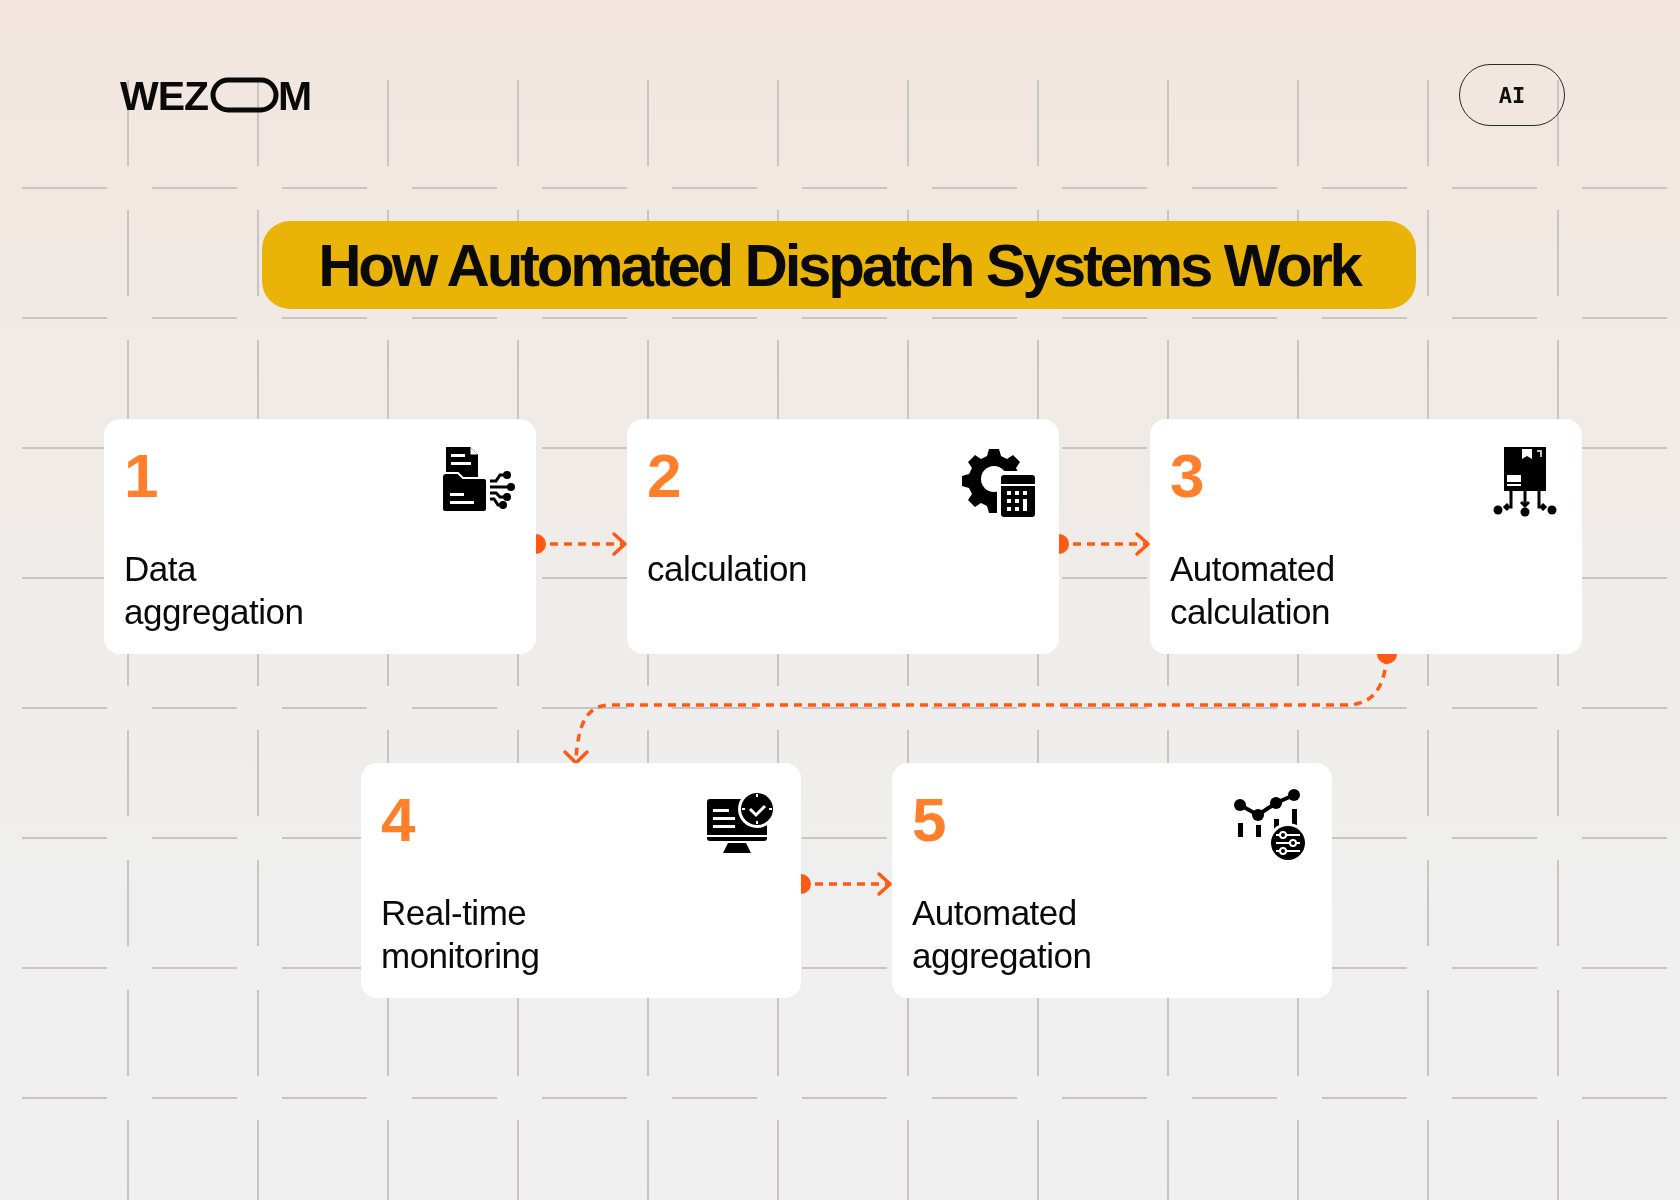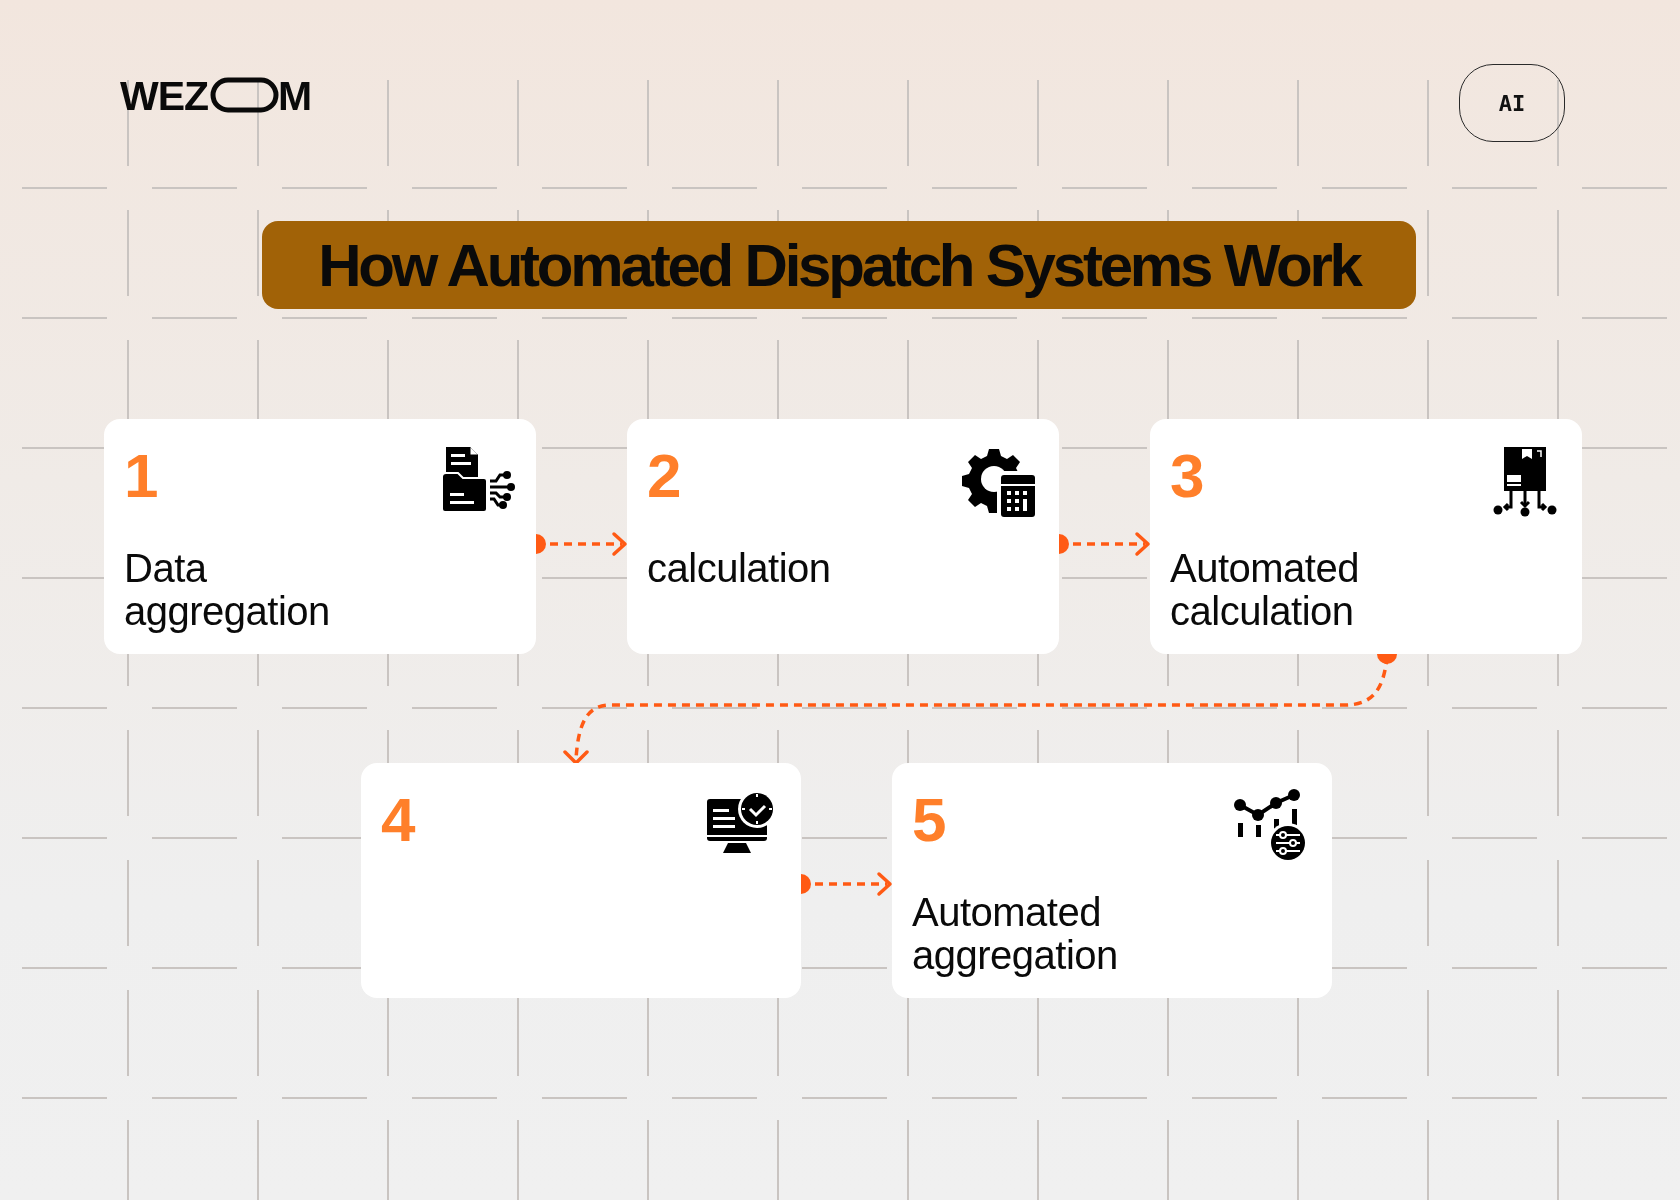--- a/index.html
+++ b/index.html
@@ -4,44 +4,44 @@
 <style>
   html, body { margin:0; padding:0; }
   body {
     width:1680px; height:1200px; position:relative; overflow:hidden;
     font-family: "Liberation Sans", "DejaVu Sans", sans-serif;
     background: linear-gradient(180deg, #f2e6de 0%, #f0ebe7 40%, #efefef 75%, #f0f0f0 100%);
   }
   #grid { position:absolute; left:0; top:0; width:1680px; height:1200px; pointer-events:none; }
   .logo { position:absolute; left:120px; top:74px; height:42px; }
   .ai-pill {
-    position:absolute; left:1459px; top:64px; width:106px; height:78px;
+    position:absolute; left:1459px; top:64px; width:106px; height:62px;
     border:1.5px solid #2a2a2a; border-radius:34px; box-sizing:border-box;
     display:flex; align-items:center; justify-content:center;
     font-family:"DejaVu Sans Mono", "Liberation Mono", monospace; font-weight:bold; font-size:22px; color:#111;
   }
   .title-banner {
     position:absolute; left:262px; top:221px; width:1154px; height:88px;
-    background:#a16207; border-radius:16px;
+    background:#eab308; border-radius:28px;
     display:flex; align-items:center; justify-content:center;
   }
   .title-banner span {
     font-family:"Liberation Sans", sans-serif; font-weight:bold; font-size:60px;
     letter-spacing:-3.2px; color:#0a0a0a; white-space:nowrap;
   }
   .card {
     position:absolute; width:432px; height:235px; background:#ffffff;
     border-radius:16px; box-sizing:border-box;
   }
   .card .num {
     position:absolute; left:20px; top:26px; font-size:62px; font-weight:bold;
     color:#ff7f2a; font-family:"Liberation Sans", sans-serif; line-height:1;
   }
   .card .label {
-    position:absolute; left:20px; top:128px; font-size:40px; line-height:43px;
+    position:absolute; left:20px; top:128px; font-size:35px; line-height:43px;
     color:#0a0a0a; font-family:"Liberation Sans", sans-serif; letter-spacing:-0.5px;
   }
   .card .icon { position:absolute; right:20px; top:22px; width:80px; height:80px; }
   #connectors { position:absolute; left:0; top:0; width:1680px; height:1200px; pointer-events:none; }
 </style>
 </head>
 <body>
 
 <svg id="grid" xmlns="http://www.w3.org/2000/svg">
     <line x1="22" y1="188" x2="107" y2="188" stroke="#c9c4c1" stroke-width="2"></line>
@@ -399,20 +399,24 @@
     <circle cx="56" cy="24" r="19" fill="#fff"></circle>
     <circle cx="56" cy="24" r="16" fill="#000"></circle>
     <path d="M49 24 l6 6 l9 -9" stroke="#fff" stroke-width="3" fill="none"></path>
     <g stroke="#fff" stroke-width="2">
       <path d="M56 9 v3"></path>
         <path d="M56 36 v3"></path>
         <path d="M41 24 h3"></path>
         <path d="M68 24 h3"></path>
     </g>
   </svg>
+  <div class="label">
+    <div>Real-time</div>
+    <div>monitoring</div>
+  </div>
 </div>
 
 <div class="card" style="left:892px; top:763px; width:440px;">
   <div class="num">5</div>
   <svg class="icon" viewBox="0 0 80 80">
     <path d="M8 20 L26 30 L44 18 L62 10" stroke="#000" stroke-width="4" fill="none"></path>
     <g fill="#000">
       <circle cx="8" cy="20" r="6"></circle>
         <circle cx="26" cy="30" r="6"></circle>
         <circle cx="44" cy="18" r="6"></circle>

